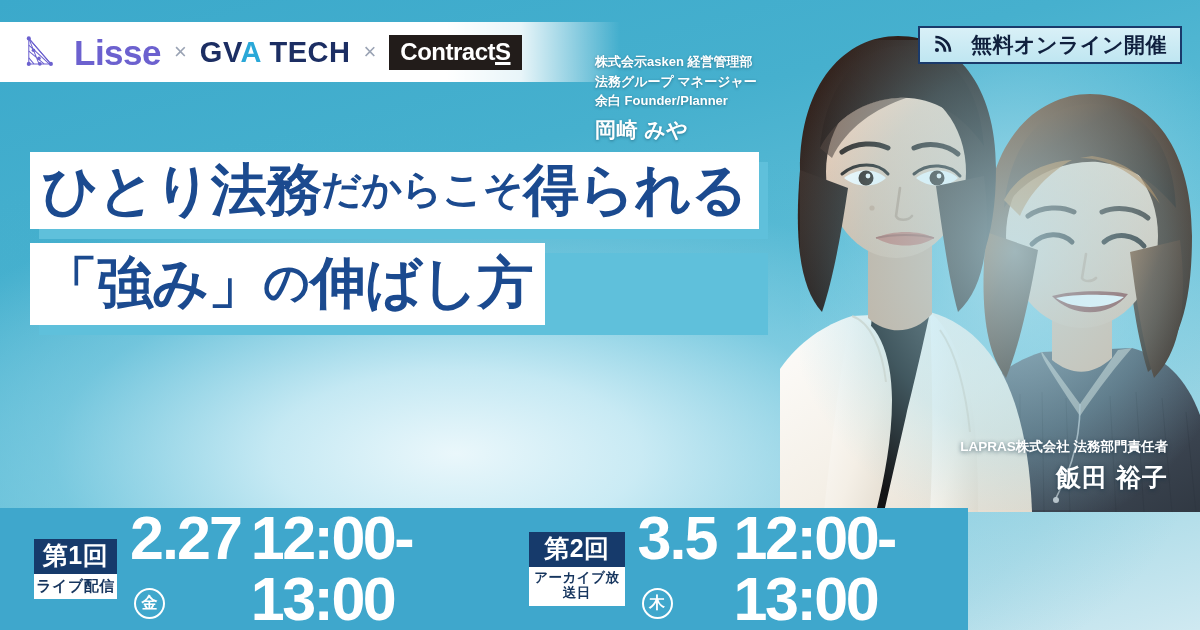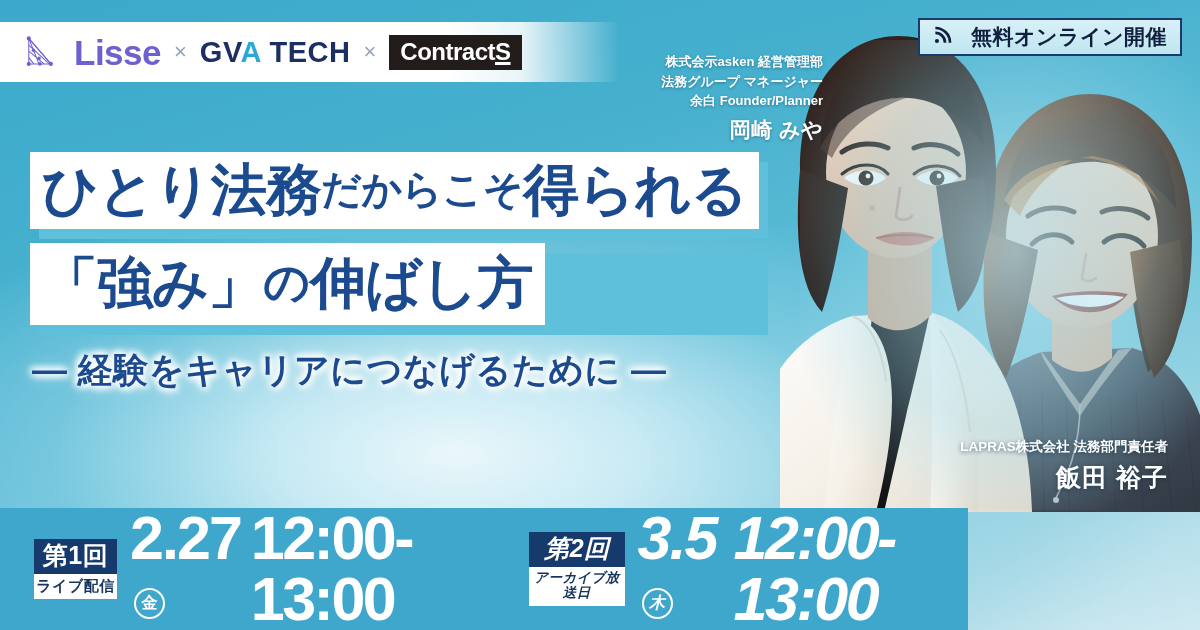--- a/index.html
+++ b/index.html
@@ -38,35 +38,35 @@
     display:flex; align-items:center;
   }
   .contracts span {
     font-size:24px; font-weight:bold; color:#ffffff;
     letter-spacing:-0.5px; line-height:1;
   }
   .contracts .s-ul { text-decoration:underline; text-underline-offset:2px; text-decoration-thickness:3px; }
 
   
   .badge-online {
-    position:absolute; right:18px; top:18px;
+    position:absolute; right:18px; top:26px;
     border:2.5px solid #1a3a6b;
     background:linear-gradient(to bottom,#d9f0f7,#bfe6f1);
-    padding:6px 13px 7px; display:flex; gap:19px;
+    padding:6px 13px 7px; display:flex; align-items:center; gap:19px;
   }
   .badge-online .label {
     font-size:21px; font-weight:bold; color:#10203e; line-height:1;
     letter-spacing:0.5px;
   }
   .rss-icon { width:19px; height:19px; display:block; }
 
   
   .speaker-top {
     position:absolute; left:595px; top:52px; width:228px;
-    text-align:right; color:#ffffff;
+    text-align:left; color:#ffffff;
     text-shadow:0 1px 3px rgba(10,50,70,0.45);
   }
   .speaker-top .role { font-size:13px; line-height:1.5; font-weight:bold; }
   .speaker-top .name {
     font-size:21px; font-weight:bold; margin-top:5px; letter-spacing:0.5px;
   }
 
   
   .photos { position:absolute; right:0; top:0; width:420px; height:512px; overflow:hidden; }
   .photo-glow {
@@ -115,21 +115,21 @@
       0 0 9px #ffffff, 0 0 9px #ffffff, 0 0 16px #ffffff,
       2px 2px 6px rgba(255,255,255,0.95), -2px -2px 6px rgba(255,255,255,0.95);
   }
 
   
   .date-bar {
     position:absolute; left:0; bottom:0; width:968px; height:122px;
     background:#3fa7cc; display:flex; align-items:center; padding-left:34px; gap:0;
   }
   .session { display:flex; align-items:center; }
-  .session + .session { margin-left:44px;font-style:italic; }
+  .session + .session { margin-left:44px; }
   .sess-badge { display:flex; flex-direction:column; width:108px; }
   .sess-badge.wide { width:124px; }
   .sess-no {
     background:#163a6b; color:#ffffff; font-size:25px; font-weight:bold;
     text-align:center; padding:3px 0 4px; line-height:1.1; letter-spacing:0.5px;
   }
   .sess-type {
     background:#ffffff; color:#16355e; font-size:15px; font-weight:bold;
     text-align:center; padding:4px 0 5px; line-height:1.1; letter-spacing:0.5px;
   }
@@ -331,21 +331,20 @@
 
   <div class="headline">
     <div class="hl-row">
       <div class="hl-box"><span class="big">ひとり法務</span><span class="small">だからこそ</span><span class="big">得られる</span></div>
     </div>
     <div class="hl-row">
       <div class="hl-box"><span class="big">「強み」</span><span class="mid">の</span><span class="big">伸ばし方</span></div>
     </div>
   </div>
 
-  <div class="subtitle">— 経験をキャリアにつなげるために —</div>
 
   <div class="date-bar">
 
     <div class="session">
       <div class="sess-badge">
         <div class="sess-no">第1回</div>
         <div class="sess-type">ライブ配信</div>
       </div>
       <div class="sess-date"><span>2.27</span><span class="day-circle">金</span></div>
       <div class="sess-time">12:00-13:00</div>

